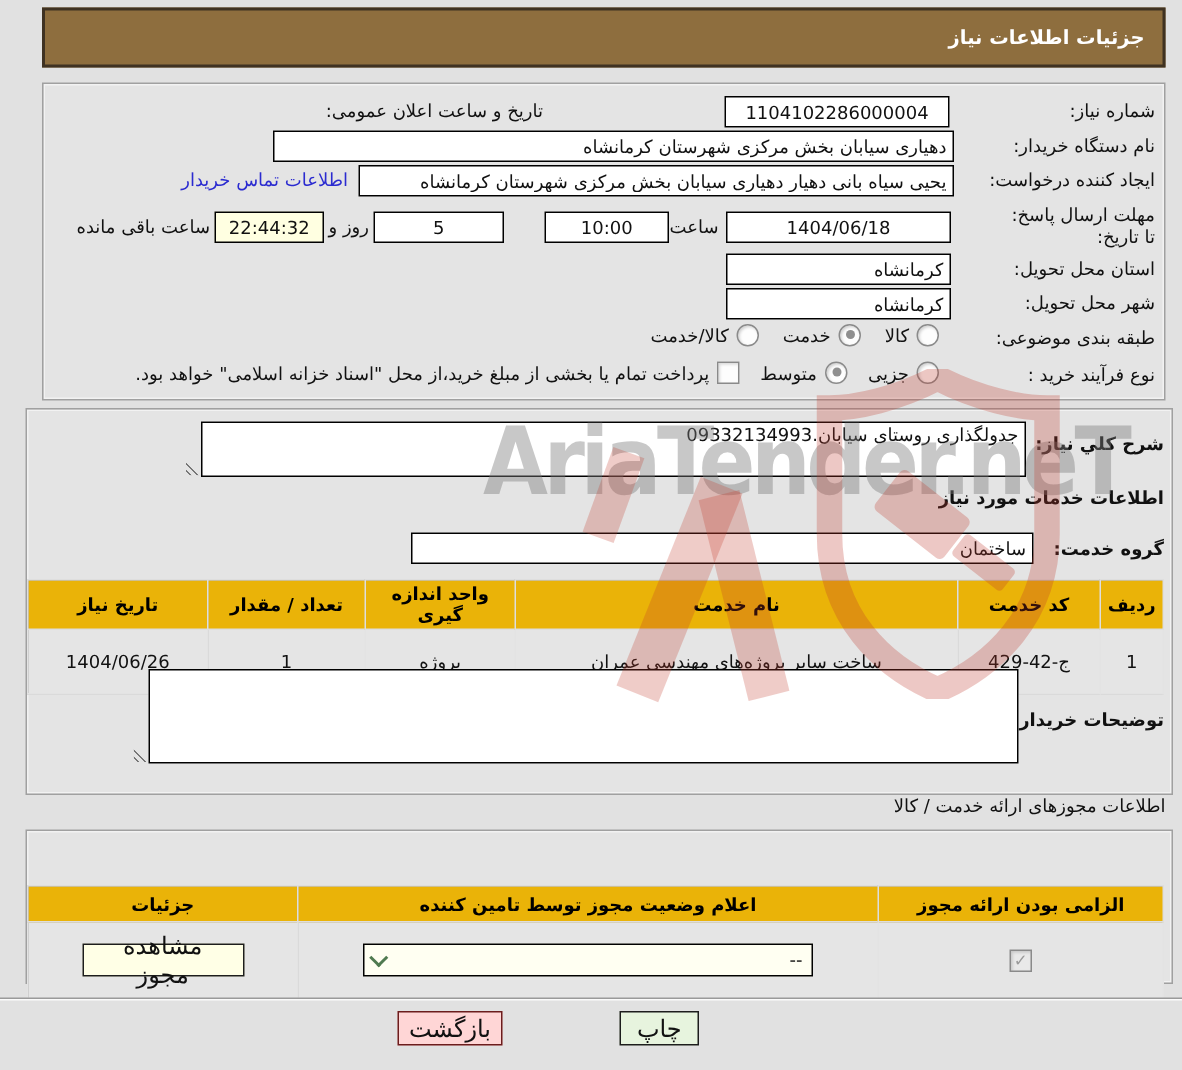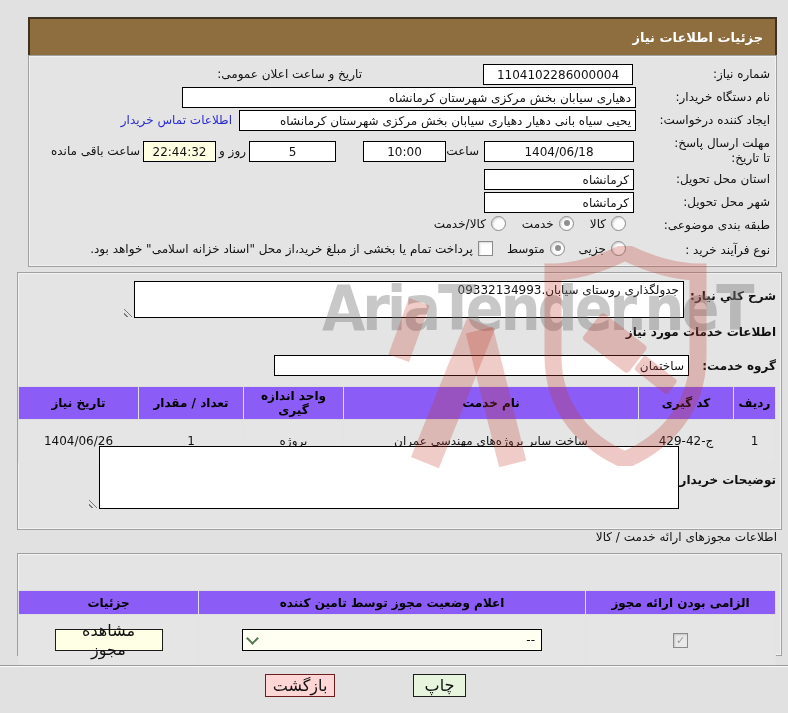--- a/index.html
+++ b/index.html
@@ -13,21 +13,20 @@
     overflow:hidden;
   }
   .abs{position:absolute;box-sizing:border-box}
   
   .headerbar{
     left:28px;top:5px;width:749px;height:40px;
     background:#8e6e3e;border:2px solid #3f3222;
     color:#fff;font-weight:bold;font-size:13px;
     display:flex;align-items:center;justify-content:flex-start;
     padding-right:12px;
-    margin-top:12px;
   }
   
   .panel{
     background:#e4e4e4;
     border:1px solid #a0a0a0;
     box-shadow:inset 0 0 0 1px #f2f2f2;
   }
   .sec1{left:28px;top:55px;width:749px;height:212px}
   .sec2{left:17px;top:272px;width:765px;height:258px}
   .sec3{left:17px;top:553px;width:765px;height:103px}
@@ -73,21 +72,21 @@
   .cb.checked{background:#e9e9e9}
   .cb.checked::after{
     content:"\2713";display:block;color:#9a9a9a;font-size:11px;line-height:13px;text-align:center;
   }
   
   table.grid{
     position:absolute;border-collapse:collapse;table-layout:fixed;
     font-size:12px;background:#8f8f8f;border:1px solid #8f8f8f;
   }
   table.grid th{
-    background:#8b5cf6;color:#000;font-weight:bold;
+    background:#eab308;color:#000;font-weight:bold;
     border:1px solid #dedede;padding:2px 4px;text-align:center;
   }
   table.grid td{
     background:#e5e5e5;border:1px solid #e3e3e3;
     padding:14px 4px;text-align:center;vertical-align:middle;
   }
   
   .selwrap{position:absolute}
   select.dd{
     width:100%;height:22px;box-sizing:border-box;
@@ -210,21 +209,21 @@
       <col style="width:42px">
         <col style="width:95px">
         <col style="width:295px">
       <col style="width:100px">
         <col style="width:105px">
         <col style="width:120px">
     </colgroup>
     <thead>
       <tr style="height:23px">
         <th>ردیف</th>
-        <th>کد گیری</th>
+        <th>کد خدمت</th>
         <th>نام خدمت</th>
         <th>واحد اندازه گیری</th>
         <th>تعداد / مقدار</th>
         <th>تاریخ نیاز</th>
       </tr>
     </thead>
     <tbody>
       <tr style="height:27px">
         <td>1</td>
         <td>ج-42-429</td>

